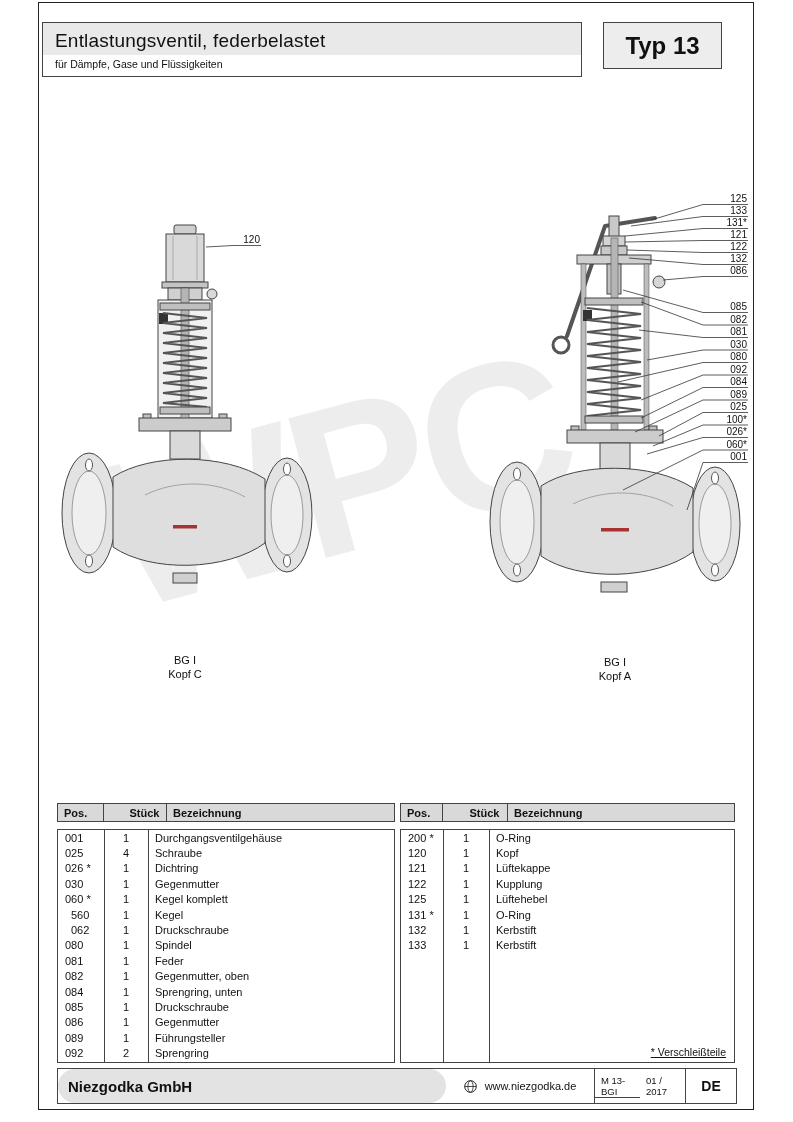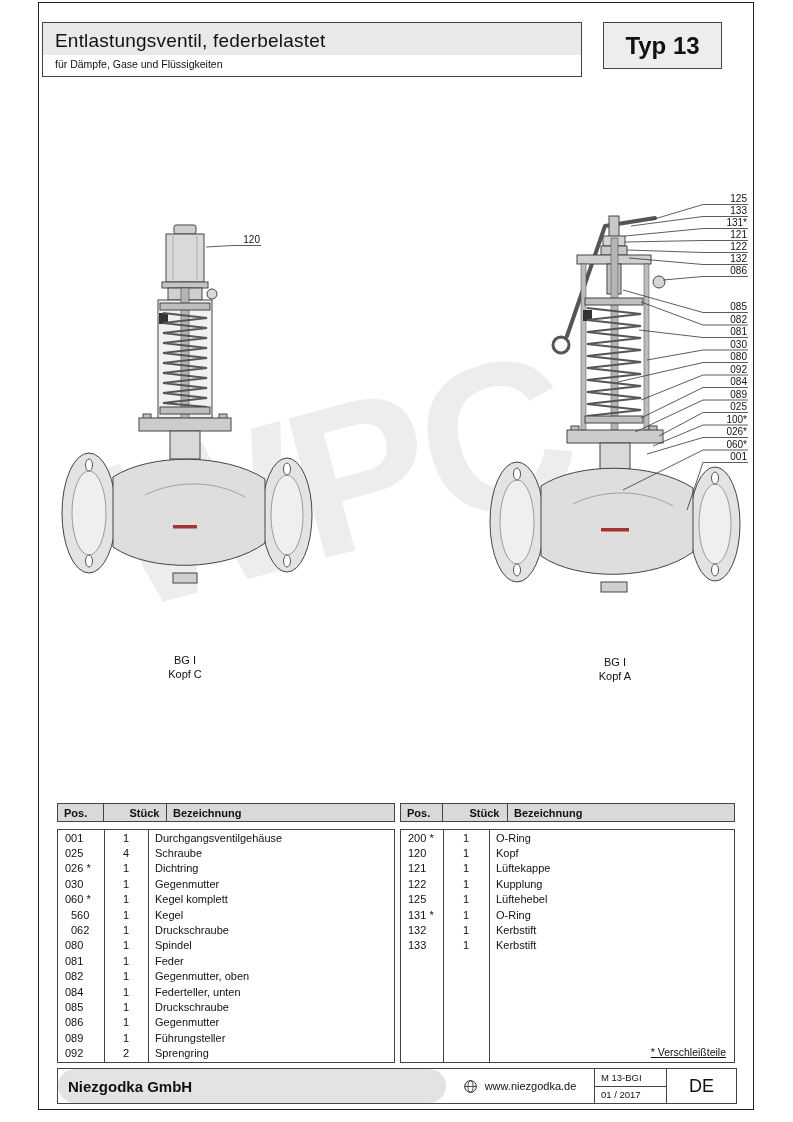--- a/index.html
+++ b/index.html
@@ -53,24 +53,24 @@
   .c-qty{box-sizing:border-box;text-align:center;}
   .pt-left .c-qty{width:44px;} .pt-right .c-qty{width:46px;}
   .c-name{flex:1;padding-left:7px;box-sizing:border-box;white-space:nowrap;}
   .footnote{position:absolute;right:8px;bottom:4px;font-size:10.5px;text-decoration:underline;}
 
   
   .footer{position:absolute;left:57px;top:1068px;width:678px;height:34px;border:1px solid #444;display:flex;box-sizing:content-box;background:#fff;}
   .f-company{width:388px;background:#e3e3e3;display:flex;align-items:center;padding-left:10px;
     font-size:15px;font-weight:bold;box-sizing:border-box;border-radius:17px;}
   .f-url{width:148px;display:flex;align-items:center;justify-content:center;gap:8px;font-size:11px;}
-  .f-meta{width:73px;border-left:1px solid #444;border-right:1px solid #444;display:flex;flex-direction:column;font-size:9.5px;box-sizing:border-box;}
+  .f-meta{width:92px;border-left:1px solid #444;border-right:1px solid #444;display:flex;flex-direction:row;font-size:9.5px;box-sizing:border-box;align-items:center;}
   .f-meta .m1{flex:1;border-bottom:1px solid #444;display:flex;align-items:center;padding:0 6px;}
   .f-meta .m2{flex:1;display:flex;align-items:center;padding:0 6px;}
-  .f-de{flex:1;display:flex;align-items:center;justify-content:center;font-weight:normal;font-size:18px;}
+  .f-de{flex:1;display:flex;align-items:center;justify-content:center;font-weight:bold;font-size:14px;}
 </style>
 </head>
 <body>
 
 <div class="frame"></div>
 
 <div class="title-box">
   <div class="title-band">Entlastungsventil, federbelastet</div>
   <div class="subtitle">für Dämpfe, Gase und Flüssigkeiten</div>
 </div>
@@ -291,21 +291,21 @@
           <div class="c-name">Feder</div>
         </div>
         <div class="trow">
           <div class="c-pos">082</div>
           <div class="c-qty">1</div>
           <div class="c-name">Gegenmutter, oben</div>
         </div>
         <div class="trow">
           <div class="c-pos">084</div>
           <div class="c-qty">1</div>
-          <div class="c-name">Federteller, unten</div>
+          <div class="c-name">Sprengring, unten</div>
         </div>
         <div class="trow">
           <div class="c-pos">085</div>
           <div class="c-qty">1</div>
           <div class="c-name">Druckschraube</div>
         </div>
         <div class="trow">
           <div class="c-pos">086</div>
           <div class="c-qty">1</div>
           <div class="c-name">Gegenmutter</div>

